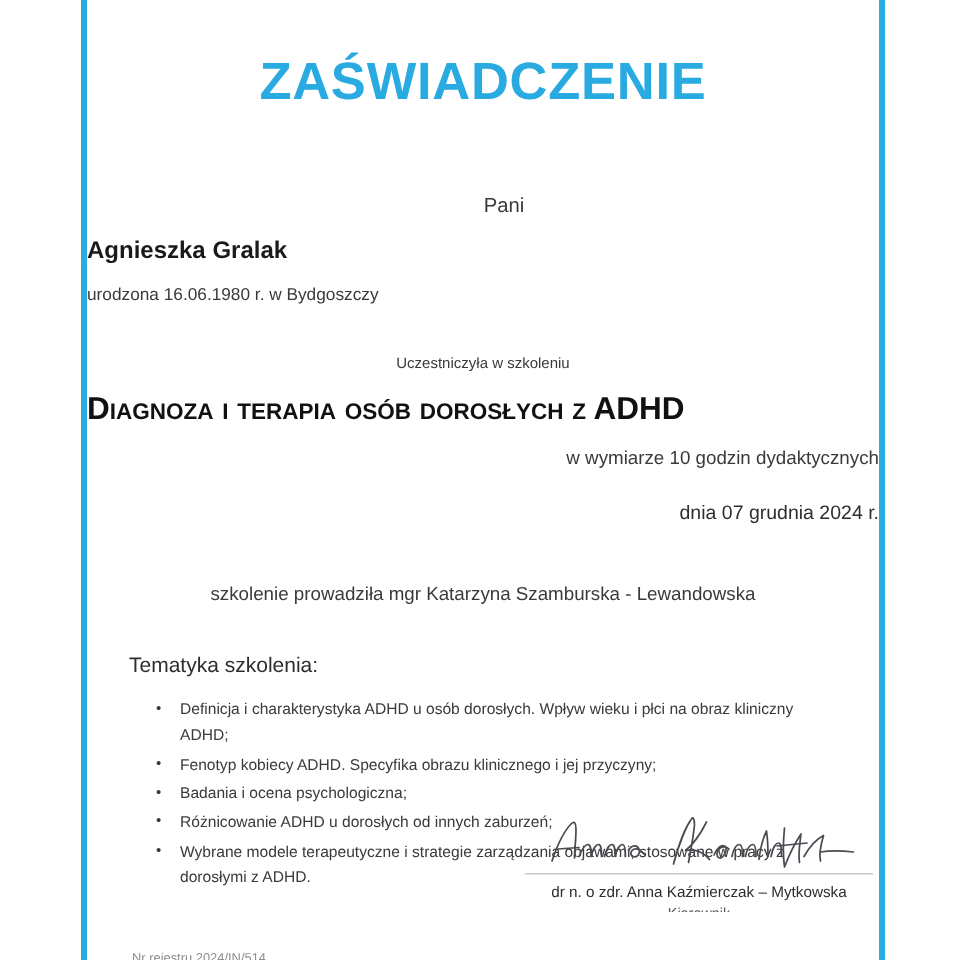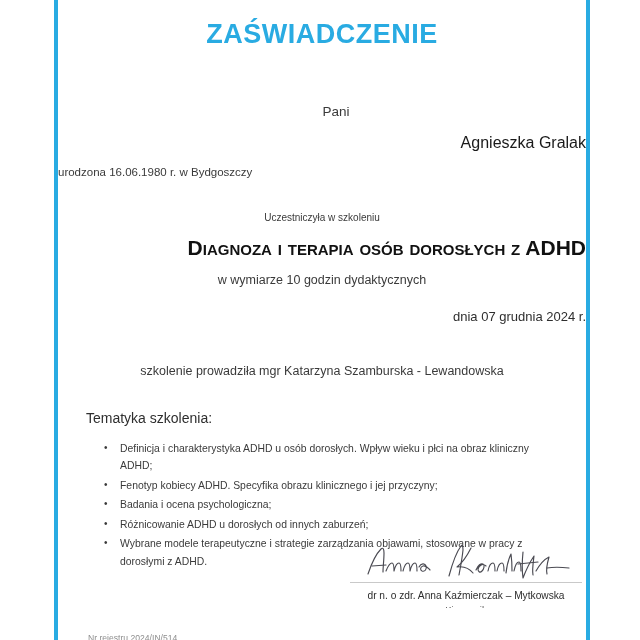--- a/index.html
+++ b/index.html
@@ -39,68 +39,68 @@
     left: 58px;
     right: 54px;
     top: 0;
     bottom: 0;
   }
 
   
   .doc-title {
     text-align: center;
     color: #29abe2;
-    font-size: 27px;
+    font-size: 35px;
     font-weight: bold;
     letter-spacing: 0.5px;
     margin: 0;
-    padding-top: 20px;
+    padding-top: 36px;
     line-height: 1.1;
   }
 
   
   .salutation {
     text-align: center;
     font-size: 13.5px;
     margin-top: 54px;
     color: #3a3a3a;
     padding-left: 28px;
   }
   .recipient-name {
-    text-align: right;
+    text-align: left;
     font-size: 16px;
-    font-weight: normal;
+    font-weight: bold;
     margin-top: 15px;
     color: #1a1a1a;
   }
   .birth-line {
     font-size: 11.5px;
     margin-top: 14px;
     color: #3a3a3a;
   }
 
   
   .attended {
     text-align: center;
     font-size: 10px;
     margin-top: 34px;
     color: #3a3a3a;
   }
   .course-title {
-    text-align: right;
+    text-align: left;
     font-size: 21px;
     font-weight: bold;
     font-variant: small-caps;
     margin-top: 13px;
     color: #111111;
     line-height: 1.1;
     white-space: nowrap;
   }
   .hours-line {
-    text-align: center;
+    text-align: right;
     font-size: 12.5px;
     margin-top: 14px;
     color: #3a3a3a;
   }
   .date-line {
     text-align: right;
     font-size: 13px;
     margin-top: 22px;
     color: #2e2e2e;
   }

